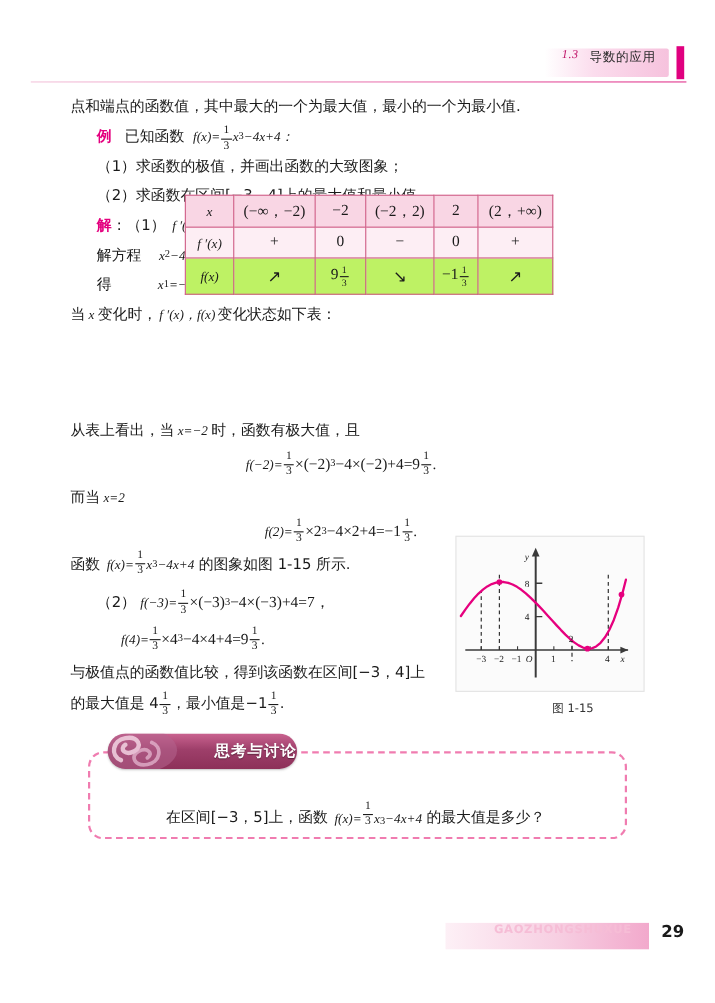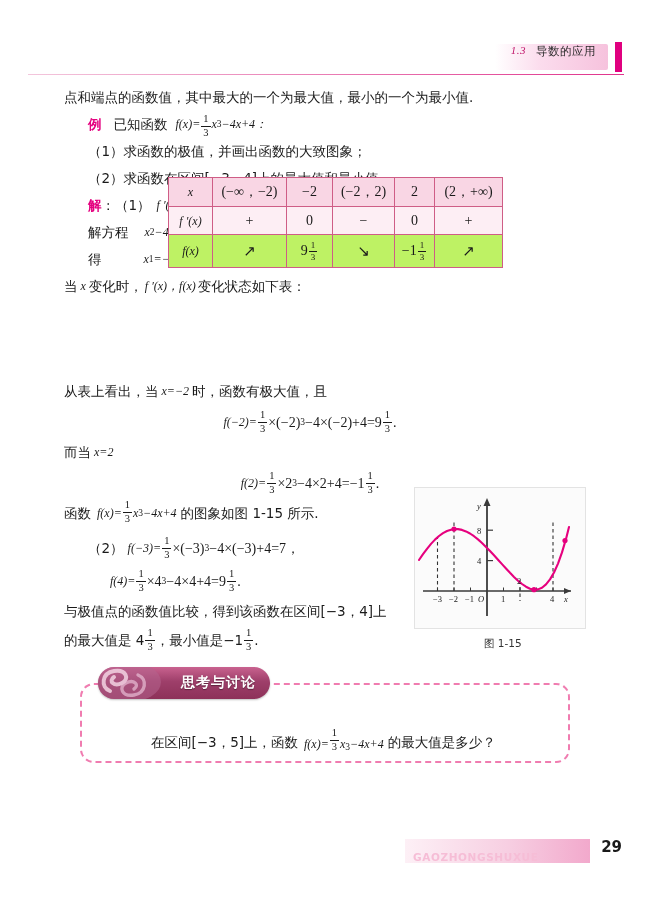--- a/index.html
+++ b/index.html
@@ -103,40 +103,40 @@
   .mixed { display:inline-flex; align-items:center; justify-content:center; }
 
   
   .figure-box {
     position:absolute; left: 414px; top: 487px;
     width: 172px; height: 142px;
     background: #fbfbfb;
     border: 1px solid #e3e3e3;
   }
   .figure-caption {
-    position:absolute; left: 484px; top: 637px;
+    position:absolute; left: 502px; top: 637px;
     font-family:"DejaVu Sans", sans-serif; font-size: 10.5px; color:#333;
   }
 
   
   .disc-box {
     position:absolute; left: 80px; top: 683px;
     width: 490px; height: 80px;
     border: 2px dashed #f07cb0;
     border-radius: 14px;
     background: #ffffff;
   }
   .disc-banner {
     position:absolute; left: 98px; top: 667px;
     width: 172px; height: 32px;
     background: linear-gradient(to bottom, #c9628f 0%, #9e3f6a 45%, #8d3159 100%);
     border-radius: 16px;
     box-shadow: 0 1px 2px rgba(0,0,0,.25);
     display:flex; align-items:center; justify-content:flex-end;
-    padding-right: 14px;
+    padding-right: 0;
     overflow:hidden;
   }
   .banner-swirl {
     position:absolute; left: -4px; top: -6px; width: 78px; height: 44px;
   }
   .banner-text {
     font-family:"DejaVu Sans", sans-serif; font-weight:bold;
     font-size: 14px; color:#ffffff; letter-spacing: 1px;
     text-shadow: 0 1px 1px rgba(0,0,0,.4);
     z-index: 2;
@@ -144,21 +144,21 @@
   .disc-q {
     position:absolute; left: 110px; top: 728px;
     font-size: 13.5px; white-space:nowrap;margin-left:41px;
   }
 
   
   .footer {
     position:absolute; left: 405px; top: 839px;
     width: 185px; height: 24px;
     background: linear-gradient(to right, #fdf0f6 0%, #f7cfe2 55%, #f2a9cc 100%);
-    display:flex; align-items:flex-end;
+    display:flex; align-items:flex-start;padding-left:36px;
   }
   .footer-pinyin {
     font-family:"DejaVu Sans", sans-serif; font-weight:bold;
     font-size: 10.5px; color:#f6bdd6; letter-spacing: .6px;
     margin-left: 8px;
   }
   .footer-page {
     position:absolute; right: 28px; top: 838px;
     font-family:"DejaVu Sans", sans-serif; font-weight:bold;
     font-size: 15px; color:#1a1a1a;

